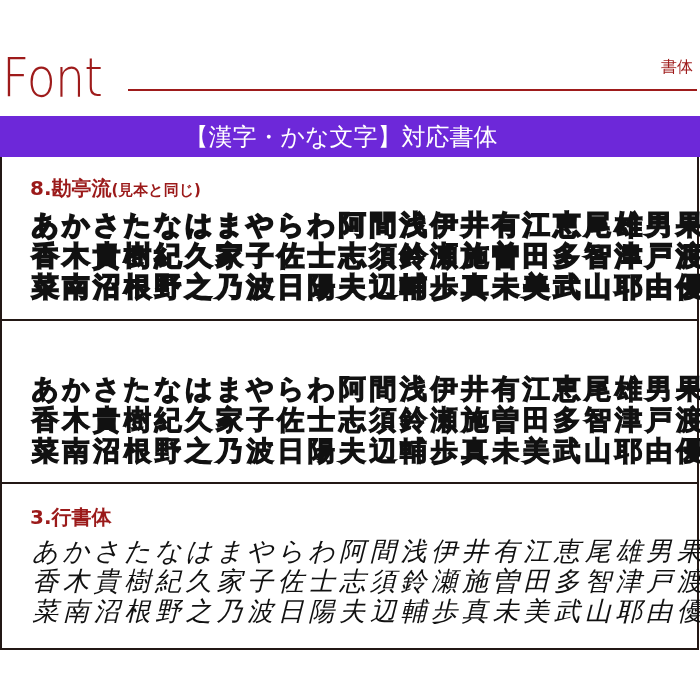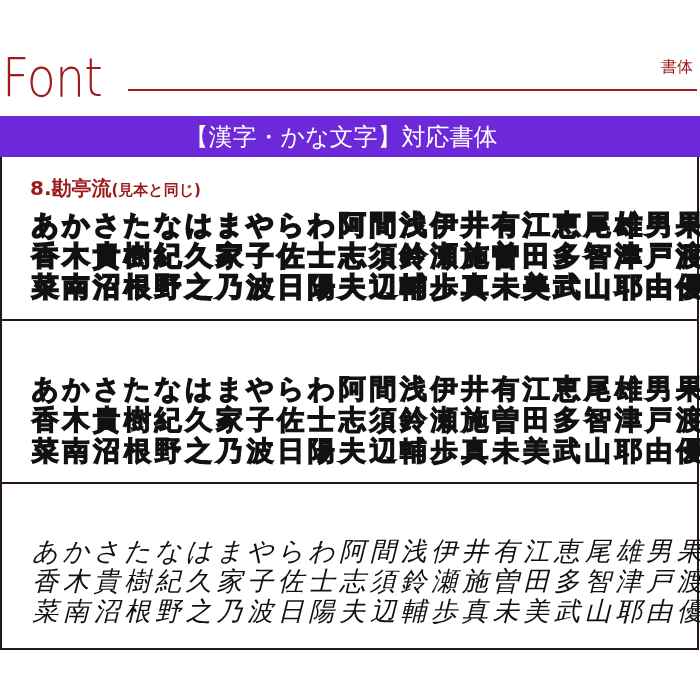--- a/index.html
+++ b/index.html
@@ -233,20 +233,23 @@
           <span class="ch">武</span>
           <span class="ch">山</span>
           <span class="ch">耶</span>
           <span class="ch">由</span>
           <span class="ch">優</span>
         </div>
     </div>
   </div>
 
   <div class="section s3">
+    <div class="sec-title">
+      <span>3.行書体</span>
+    </div>
     <div class="rows">
       <div class="row">
           <span class="ch">あ</span>
           <span class="ch">か</span>
           <span class="ch">さ</span>
           <span class="ch">た</span>
           <span class="ch">な</span>
           <span class="ch">は</span>
           <span class="ch">ま</span>
           <span class="ch">や</span>

